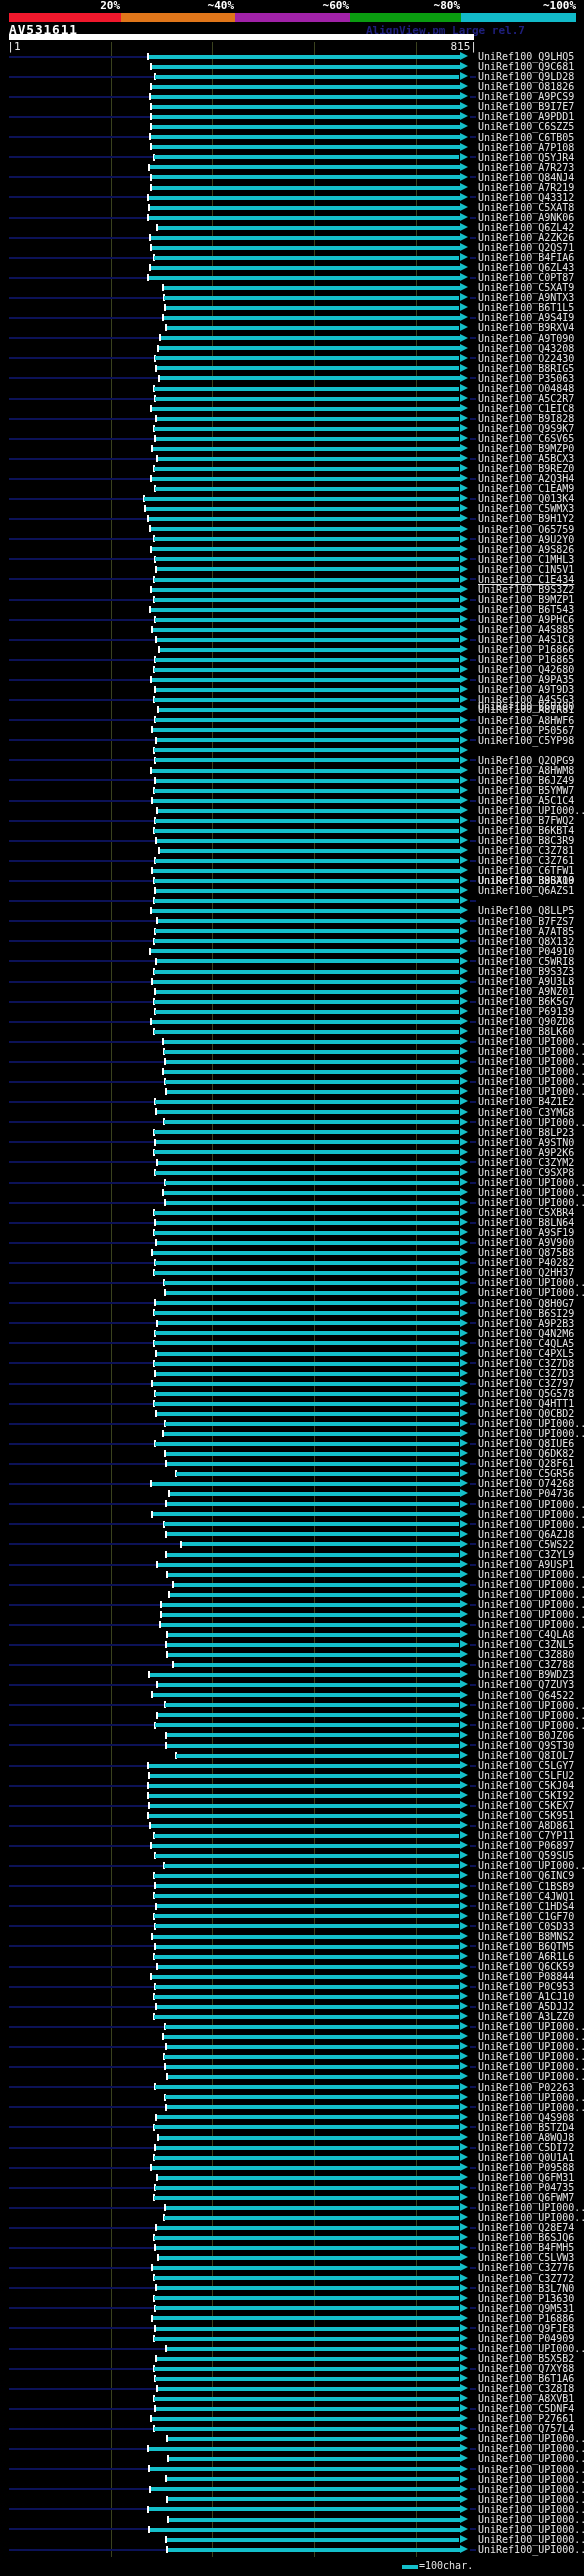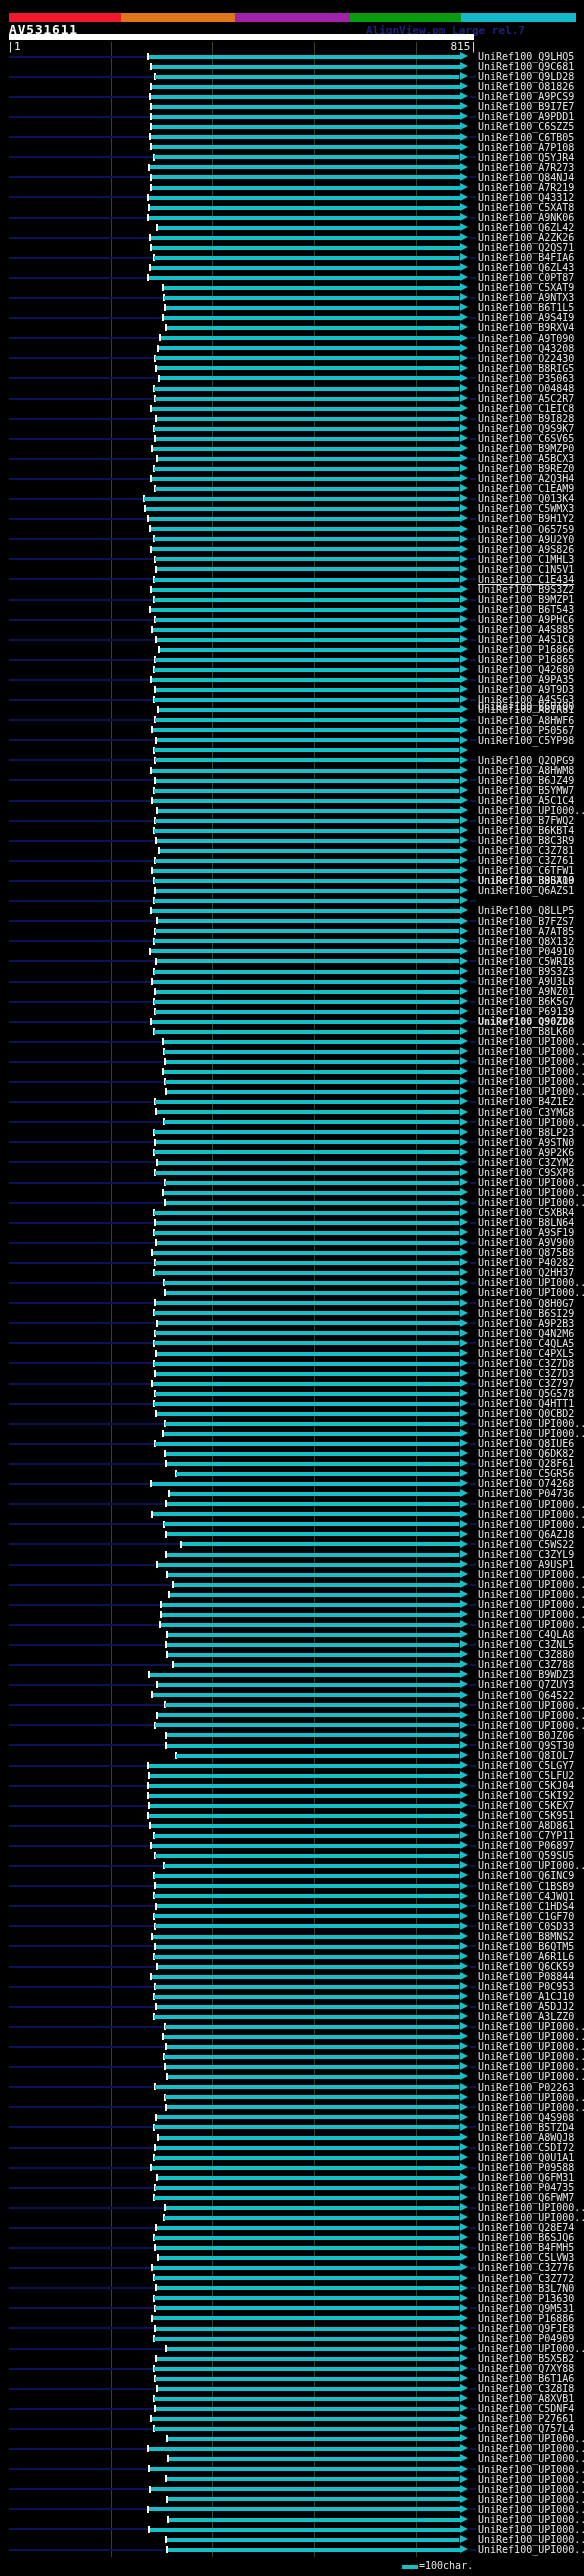--- a/index.html
+++ b/index.html
@@ -42,20 +42,27 @@
   #legend-subject-marker{color:#14bfca;font-weight:bold;}
   #scale-dash{position:absolute;left:402px;top:2565px;width:15.5px;height:3.7px;background:#14bfca;}
   #scale-char-label{position:absolute;left:419px;top:2560px;color:#e3e3e3;
     font-size:10px;line-height:12.8px;}
 </style>
 </head>
 <body>
 
 <div id="canvas">
 
+  <div id="scale-labels">
+      <span class="scale-label" style="left: 58px; width: 53px;">20%</span>
+      <span class="scale-label" style="left: 172px; width: 53px;">~40%</span>
+      <span class="scale-label" style="left: 287px; width: 53px;">~60%</span>
+      <span class="scale-label" style="left: 398px; width: 53px;">~80%</span>
+      <span class="scale-label" style="left: 514px; width: 53px;">~100%</span>
+    </div>
   <div id="scale-bar">
       <div class="scale-seg" style="width: 112px; background: rgb(240, 24, 44);"></div>
       <div class="scale-seg" style="width: 114px; background: rgb(224, 118, 26);"></div>
       <div class="scale-seg" style="width: 115px; background: rgb(161, 34, 168);"></div>
       <div class="scale-seg" style="width: 111px; background: rgb(10, 156, 16);"></div>
       <div class="scale-seg" style="width: 115px; background: rgb(18, 186, 201);"></div>
     </div>
 
   <div id="query-title">AV531611</div>
   <div id="app-label">AlignView.pm Large rel.7</div>
@@ -741,21 +748,21 @@
         <div class="hsp-bar" style="left: 155px; top: 1010px; width: 304px; background: rgb(20, 191, 202);"></div>
         <div class="hsp-arrow" style="left: 460px; top: 1007px; border-left-color: rgb(20, 191, 202);"></div>
         <div class="row-label" style="top: 1007px;">UniRef100_P69139</div>
       </div>
       <div>
         <div class="navy-lead" style="left: 9.1px; top: 1021px; width: 143px; background: rgb(12, 18, 87);"></div>
         <div class="start-tick" style="left: 150px; top: 1018px; background: rgb(255, 255, 255);"></div>
         <div class="hsp-bar" style="left: 152px; top: 1020px; width: 308px; background: rgb(20, 191, 202);"></div>
         <div class="hsp-arrow" style="left: 460px; top: 1017px; border-left-color: rgb(20, 191, 202);"></div>
         <div class="navy-stub" style="left: 470px; top: 1021px; width: 6.4px; background: rgb(12, 18, 87);"></div>
-        <div class="row-label" style="top: 1017px; font-weight: bold;">UniRef100_Q90ZD8</div>
+        <div class="row-label" style="top: 1017px;">UniRef100_Q90ZD8</div>
       </div>
       <div>
         <div class="start-tick" style="left: 153px; top: 1028px; background: rgb(255, 255, 255);"></div>
         <div class="hsp-bar" style="left: 154px; top: 1030px; width: 305px; background: rgb(20, 191, 202);"></div>
         <div class="hsp-arrow" style="left: 460px; top: 1027px; border-left-color: rgb(20, 191, 202);"></div>
         <div class="row-label" style="top: 1027px;">UniRef100_B8LK60</div>
       </div>
       <div>
         <div class="navy-lead" style="left: 9.1px; top: 1041px; width: 154px; background: rgb(12, 18, 87);"></div>
         <div class="start-tick" style="left: 162px; top: 1038px; background: rgb(255, 255, 255);"></div>

